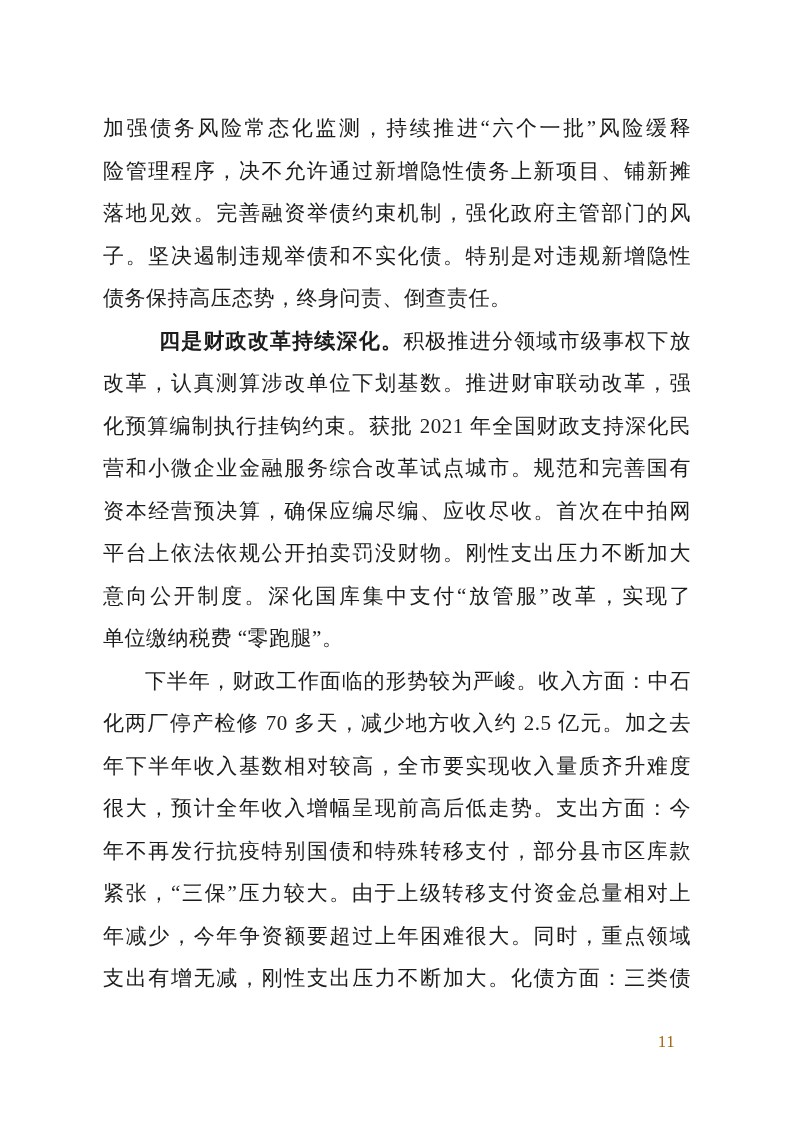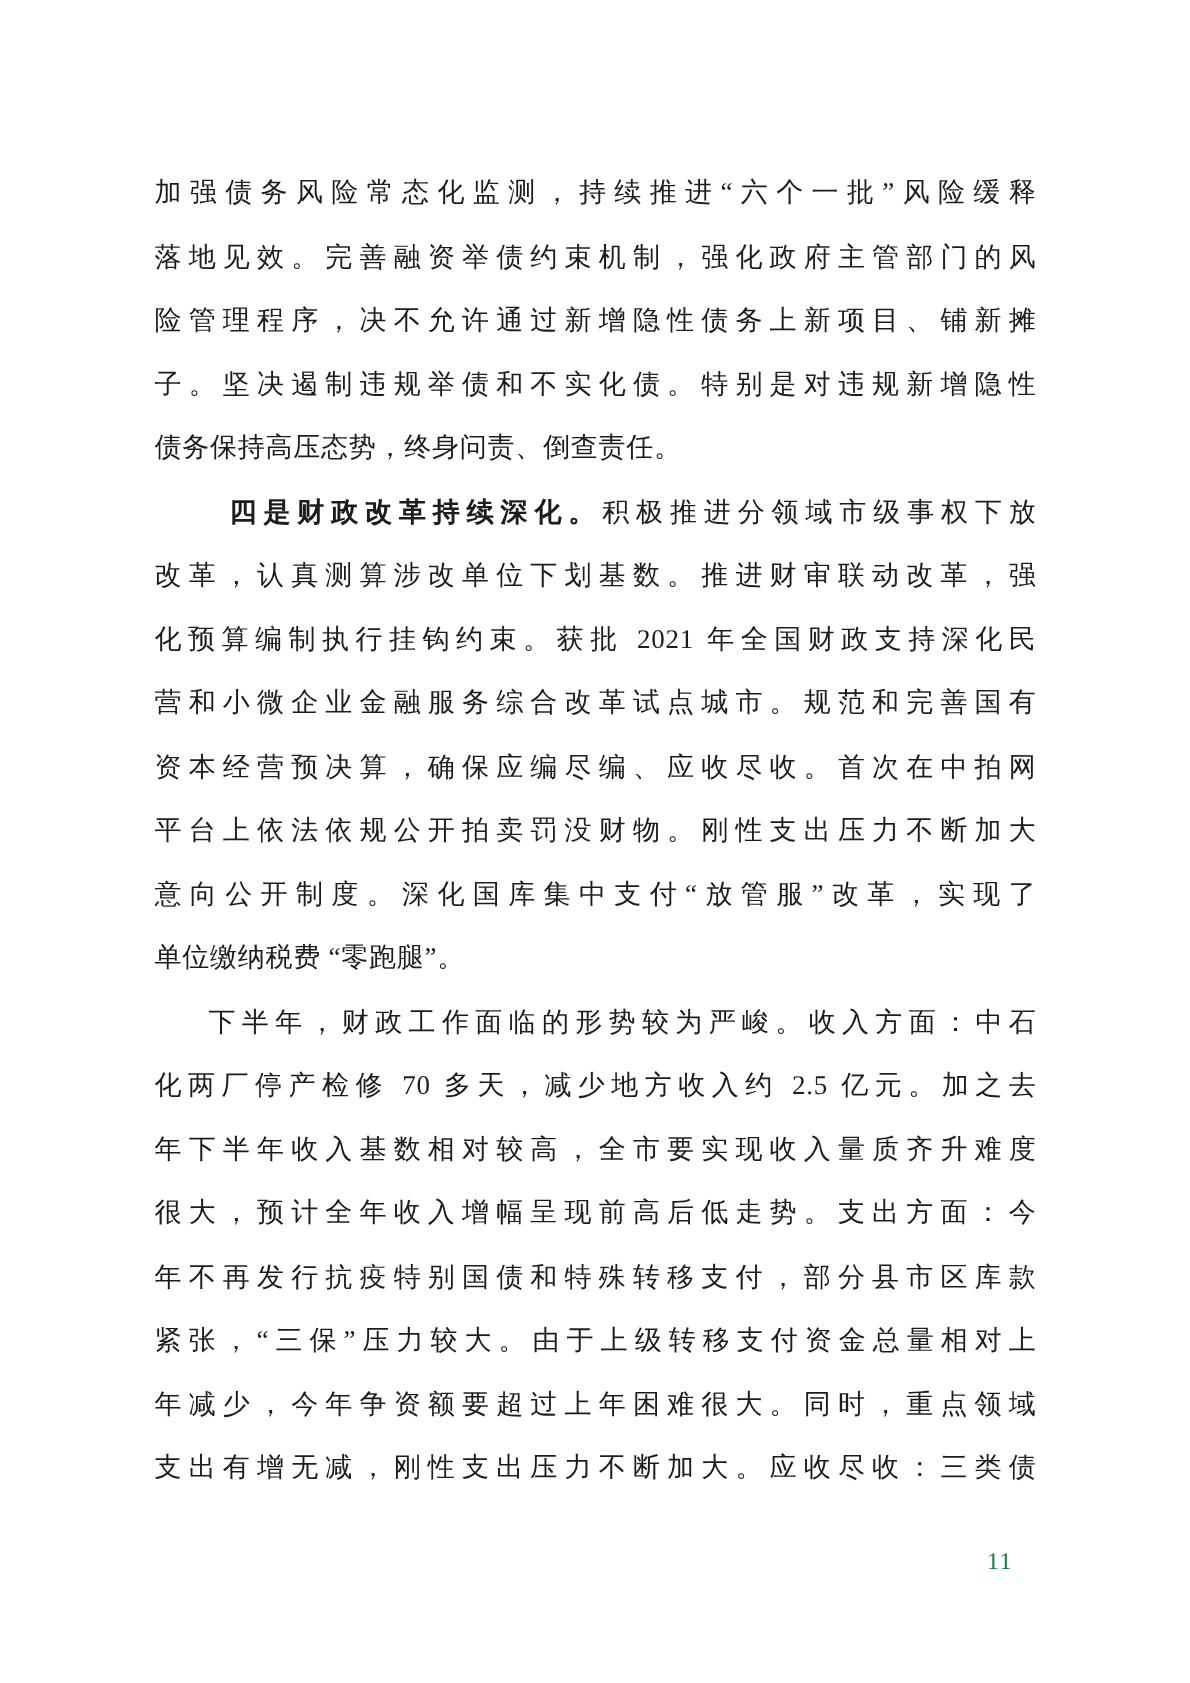--- a/index.html
+++ b/index.html
@@ -19,21 +19,21 @@
     position: absolute;
     left: 103px;
     top: 107px;
     width: 588px;
   }
   .paragraph {
     margin: 0;
     padding: 0;
   }
   .line {
-    font-size: 18px;
+    font-size: 21px;
     line-height: 42.5px;
     height: 42.5px;
     letter-spacing: 0.5px;
     text-align: justify;
     text-align-last: justify;
     text-justify: inter-character;
     overflow: hidden;
     white-space: nowrap;
   }
   .line.last {
@@ -51,32 +51,32 @@
     font-weight: bold;
     margin-left: 14px;
   }
   .page-number {
     position: absolute;
     left: 658px;
     top: 1030px;
     font-size: 16px;
     line-height: 24px;
     letter-spacing: 1px;
-    color: #15803d;
+    color: #a16207;
     font-family: "Liberation Serif", "DejaVu Serif", serif;
   }
 </style>
 </head>
 <body>
 
 <div class="doc-body">
     <div class="paragraph">
       <div class="line"><span class="seg">加强债务风险常态化监测，持续推进“六个一批”风险缓释</span></div>
+      <div class="line"><span class="seg">险管理程序，决不允许通过新增隐性债务上新项目、铺新摊</span></div>
       <div class="line"><span class="seg">落地见效。完善融资举债约束机制，强化政府主管部门的风</span></div>
-      <div class="line"><span class="seg">险管理程序，决不允许通过新增隐性债务上新项目、铺新摊</span></div>
       <div class="line"><span class="seg">子。坚决遏制违规举债和不实化债。特别是对违规新增隐性</span></div>
       <div class="line last"><span class="seg">债务保持高压态势，终身问责、倒查责任。</span></div>
     </div>
     <div class="paragraph">
       <div class="line indent"><span class="seg bold">四是财政改革持续深化。</span><span class="seg">积极推进分领域市级事权下放</span></div>
       <div class="line"><span class="seg">改革，认真测算涉改单位下划基数。推进财审联动改革，强</span></div>
       <div class="line"><span class="seg">化预算编制执行挂钩约束。获批 2021 年全国财政支持深化民</span></div>
       <div class="line"><span class="seg">营和小微企业金融服务综合改革试点城市。规范和完善国有</span></div>
       <div class="line"><span class="seg">资本经营预决算，确保应编尽编、应收尽收。首次在中拍网</span></div>
       <div class="line"><span class="seg">平台上依法依规公开拍卖罚没财物。刚性支出压力不断加大</span></div>
@@ -84,17 +84,17 @@
       <div class="line last"><span class="seg">单位缴纳税费 “零跑腿”。</span></div>
     </div>
     <div class="paragraph">
       <div class="line indent"><span class="seg">下半年，财政工作面临的形势较为严峻。收入方面：中石</span></div>
       <div class="line"><span class="seg">化两厂停产检修 70 多天，减少地方收入约 2.5 亿元。加之去</span></div>
       <div class="line"><span class="seg">年下半年收入基数相对较高，全市要实现收入量质齐升难度</span></div>
       <div class="line"><span class="seg">很大，预计全年收入增幅呈现前高后低走势。支出方面：今</span></div>
       <div class="line"><span class="seg">年不再发行抗疫特别国债和特殊转移支付，部分县市区库款</span></div>
       <div class="line"><span class="seg">紧张，“三保”压力较大。由于上级转移支付资金总量相对上</span></div>
       <div class="line"><span class="seg">年减少，今年争资额要超过上年困难很大。同时，重点领域</span></div>
-      <div class="line"><span class="seg">支出有增无减，刚性支出压力不断加大。应收尽收：三类债</span></div>
+      <div class="line"><span class="seg">支出有增无减，刚性支出压力不断加大。化债方面：三类债</span></div>
     </div>
   </div>
 
 <div class="page-number">11</div>
 
 </body></html>

